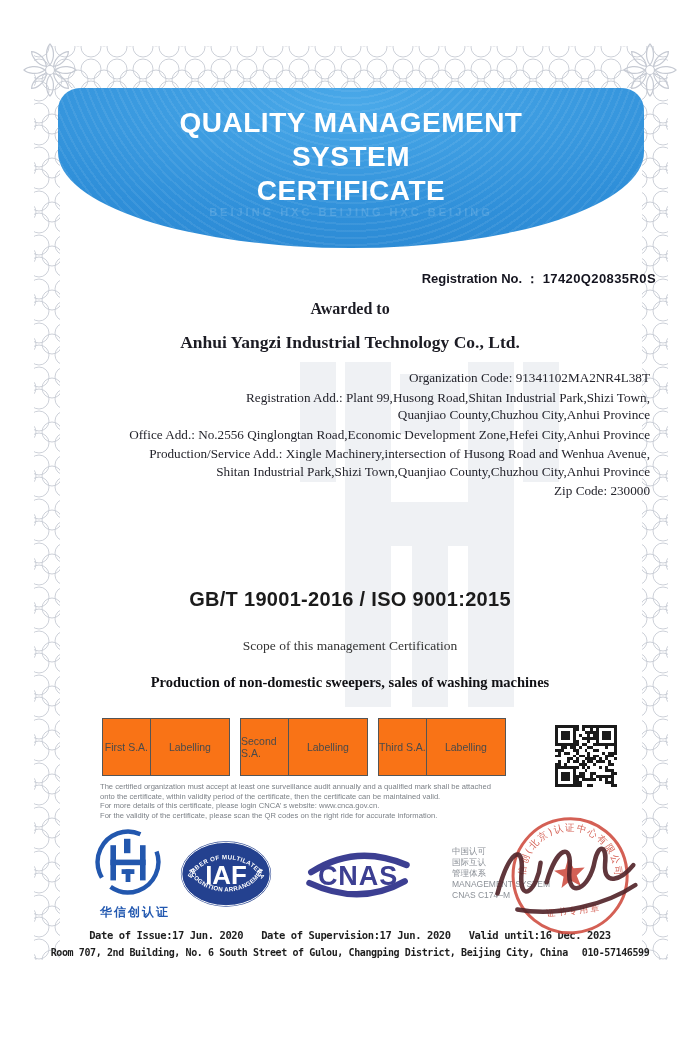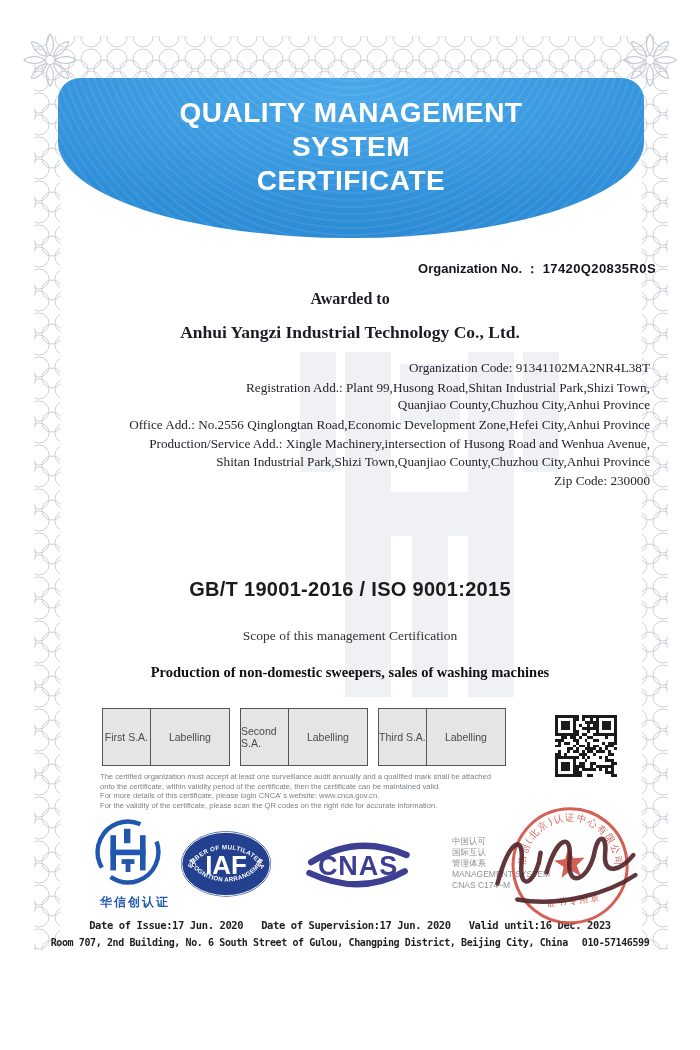--- a/index.html
+++ b/index.html
@@ -1,18 +1,18 @@
 <!DOCTYPE html>
 <html><head>
 <meta charset="utf-8">
 <style>
   * { margin:0; padding:0; box-sizing:border-box; }
   html,body { background:#ffffff; }
   .page {
-    position:relative; width:700px; height:946px; margin:4px auto;
+    position:relative; width:700px; height:946px; margin:14px auto;
     background:#ffffff; overflow:hidden;
     font-family:"Liberation Sans", sans-serif; color:#222;text-decoration:underline;
   }
   .frame { position:absolute; left:0; top:0; z-index:0; }
   .watermark { position:absolute; left:0; top:0; z-index:0; opacity:.55; }
 
   
   .banner {
     position:absolute; left:58px; top:74px; width:586px; height:160px; z-index:1;
     background:radial-gradient(120% 130% at 50% 10%, #4aa9e9 0%, #2f8fd9 55%, #2a84cd 100%);
@@ -54,21 +54,21 @@
                font-weight:bold; font-size:20px; letter-spacing:.3px; color:#1b1b1b; }
 
   .scope-heading { position:absolute; top:624px; left:0; width:700px; text-align:center; z-index:1;
                    font-size:13.5px; color:#333; }
   .scope-text { position:absolute; top:660px; left:0; width:700px; text-align:center; z-index:1;
                 font-weight:bold; font-size:14.5px; color:#101014; }
 
   
   .boxes { position:absolute; top:704px; left:102px; width:404px; height:58px; z-index:1;
            display:flex; gap:10px; }
-  .box-group { flex:1; display:flex; border:1px solid #555; background:#e5e5e5; }
+  .box-group { flex:1; display:flex; border:1px solid #555; background:#f97316; }
   .box-cell { display:flex; align-items:center; justify-content:center;
               font-size:10.5px; color:#4a4a4a; }
   .box-cell.stage { width:38%; border-right:1px solid #555; }
   .box-cell.label { width:62%; }
 
   .fine-print { position:absolute; top:768px; left:100px; width:420px; z-index:1;
                 font-size:7.6px; line-height:9.6px; color:#7c8187; }
 
   
   .logos { position:absolute; top:812px; left:86px; z-index:1; display:flex; align-items:center; }
@@ -138,24 +138,25 @@
       <rect x="400" y="360" width="60" height="60"></rect>
       <rect x="300" y="348" width="36" height="120"></rect>
       <rect x="523" y="348" width="36" height="120"></rect>
     </g>
   </svg>
 
   <div class="banner">
     <div class="banner-title">QUALITY MANAGEMENT
 SYSTEM
 CERTIFICATE</div>
+    <div class="banner-ghost">BEIJING HXC BEIJING HXC BEIJING</div>
   </div>
 
   <div class="cert-no">
-    <span>Organization No. ：</span><span class="val">17420Q20835R0S</span>
+    <span>Registration No. ：</span><span class="val">17420Q20835R0S</span>
   </div>
 
   <div class="awarded serif">Awarded to</div>
   <div class="company serif">Anhui Yangzi Industrial Technology Co., Ltd.</div>
 
   <div class="details serif">
     <div class="ml">Organization Code: 91341102MA2NR4L38T</div>
     <div class="ml">Registration Add.: Plant 99,Husong Road,Shitan Industrial Park,Shizi Town,
 Quanjiao County,Chuzhou City,Anhui Province</div>
     <div class="ml">Office Add.: No.2556 Qinglongtan Road,Economic Development Zone,Hefei City,Anhui Province</div>

